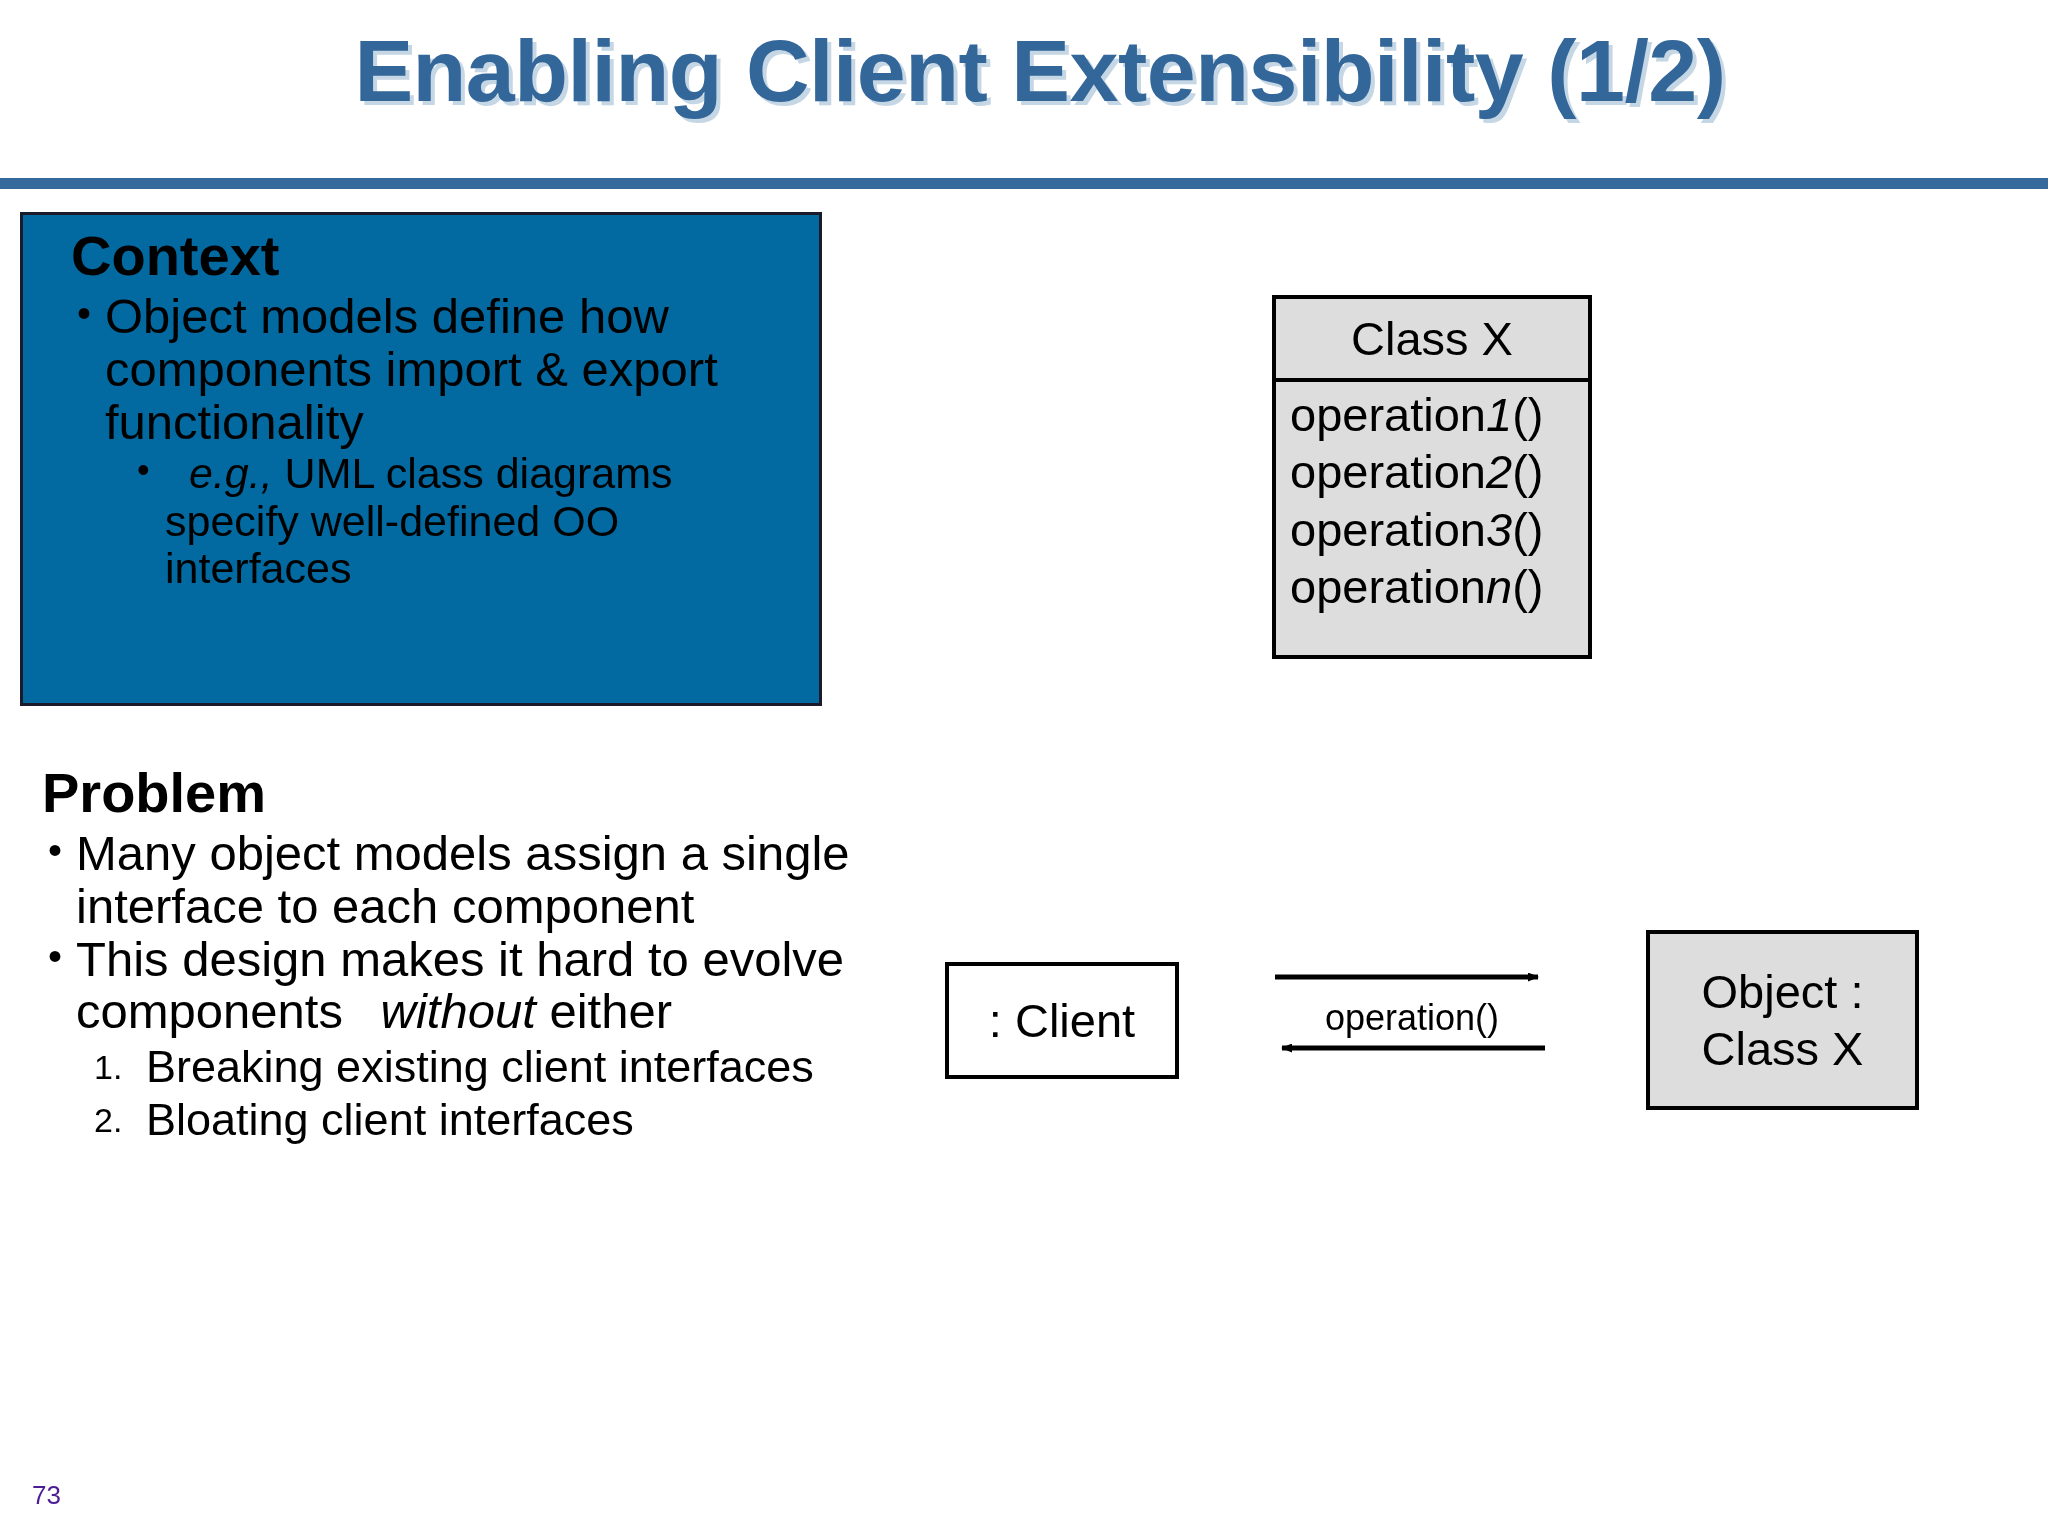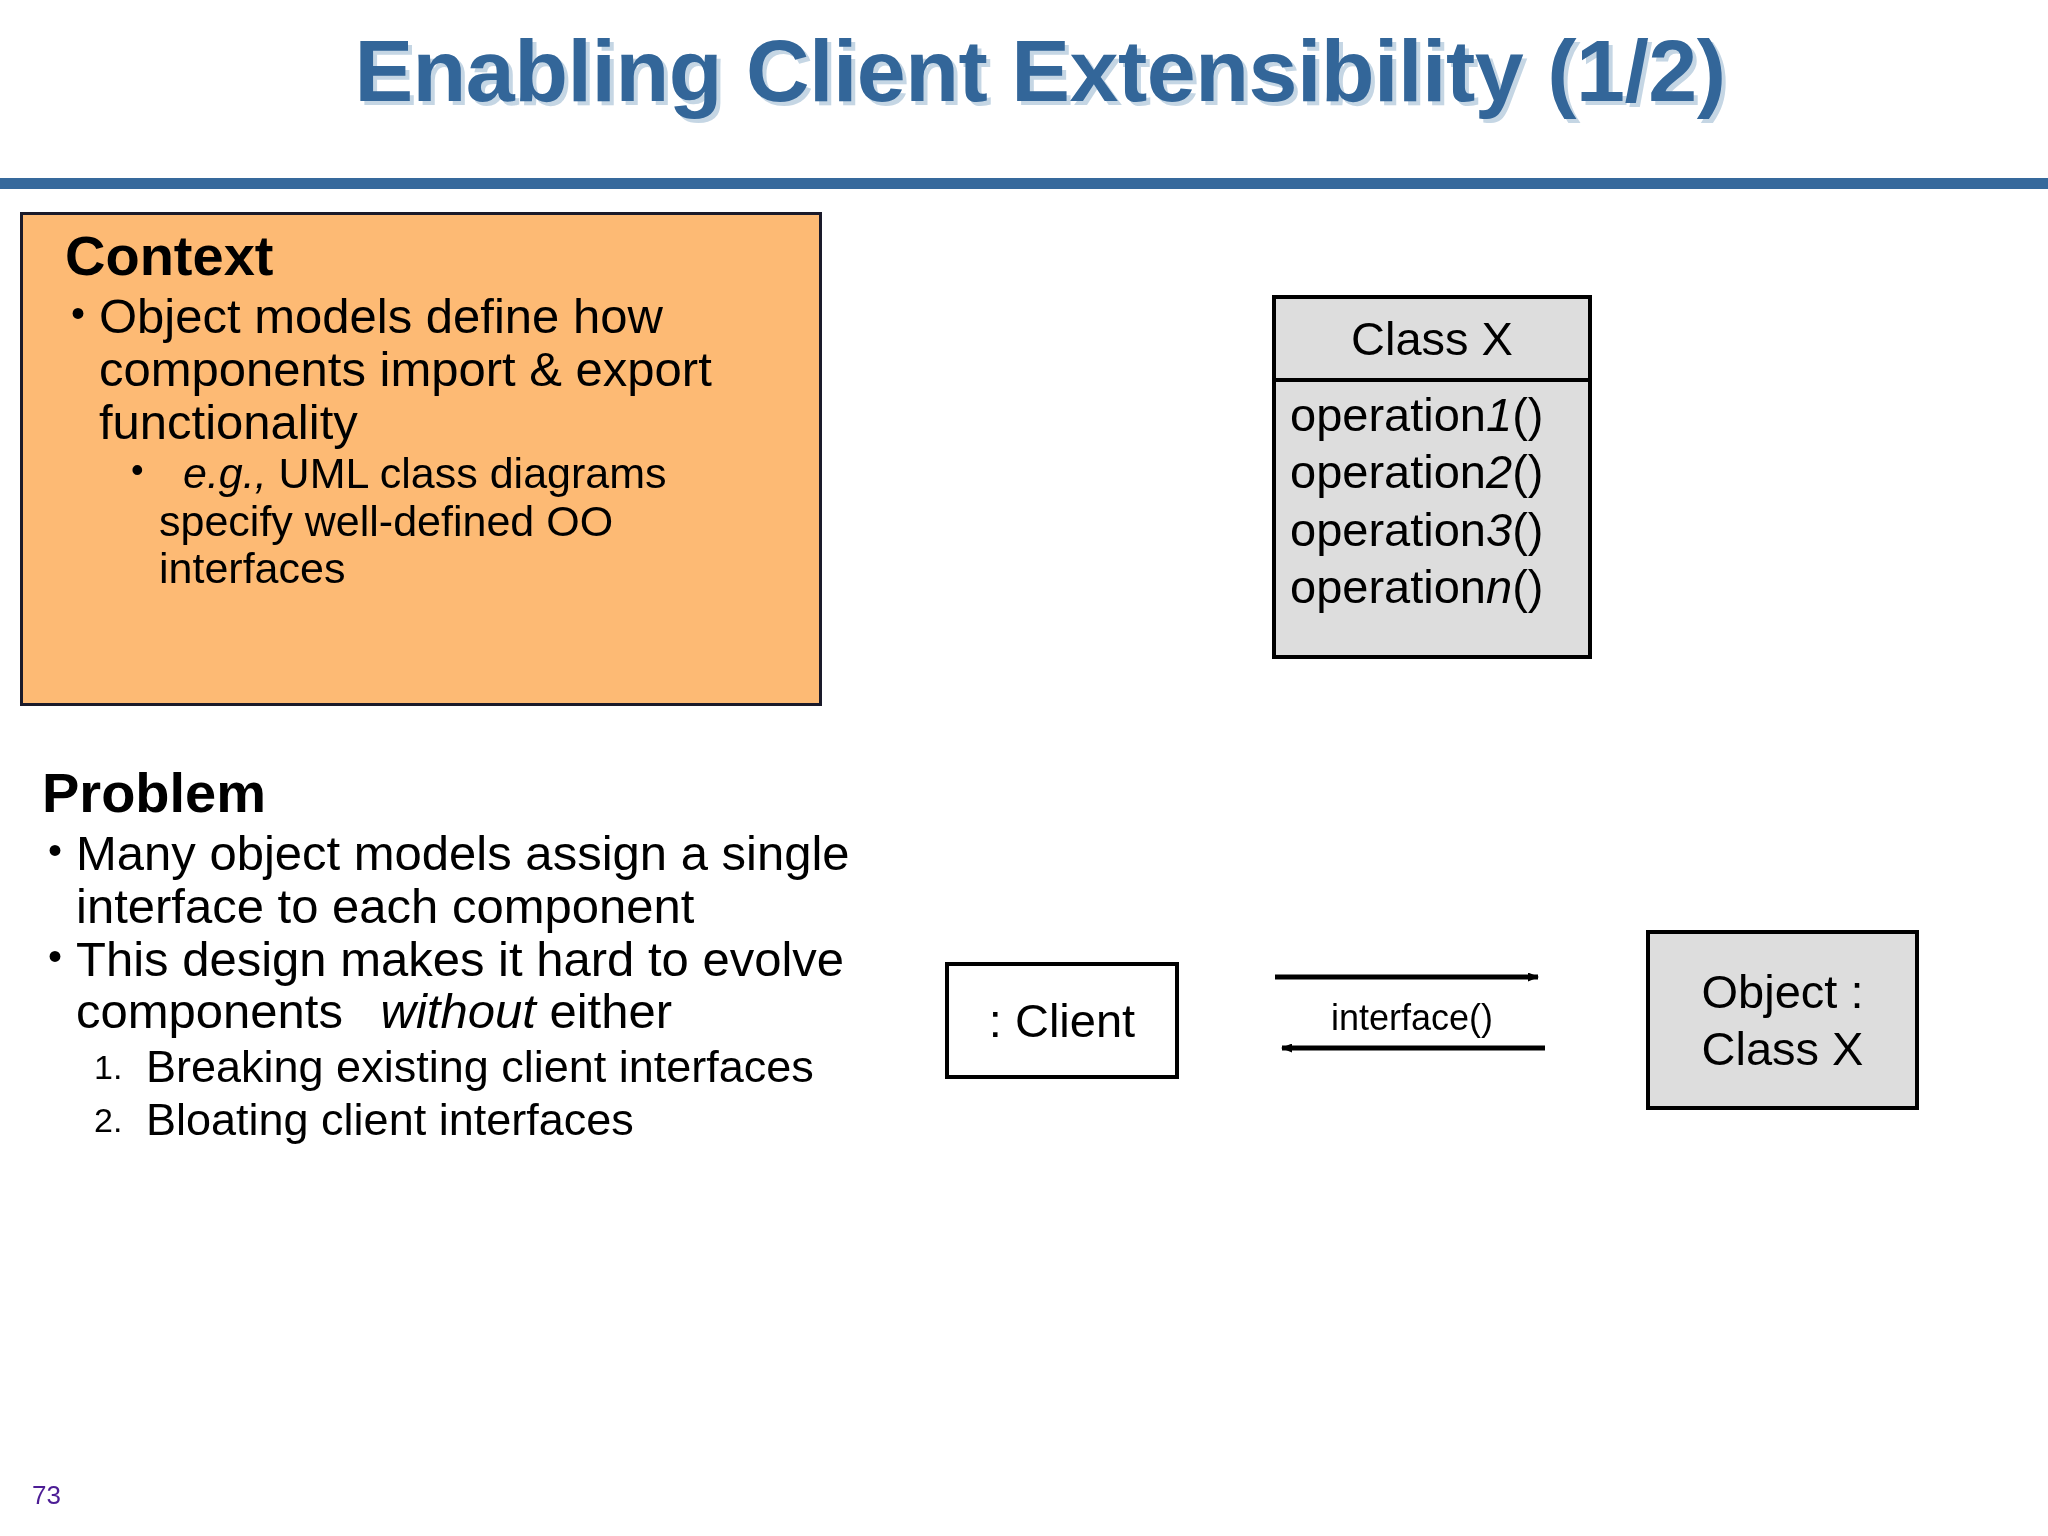--- a/index.html
+++ b/index.html
@@ -41,24 +41,24 @@
     background: #36699c;
   }
 
   
   .context-box {
     position: absolute;
     left: 20px;
     top: 212px;
     width: 802px;
     height: 494px;
-    background: #fdba74;
+    background: #0369a1;
     border: 3px solid #1a1a2a;
     box-sizing: border-box;
-    padding: 10px 14px 0 20px;
+    padding: 10px 14px 0 26px;
   }
   .heading {
     font-size: 56px;
     font-weight: bold;
     line-height: 1.12;
     margin: 0 0 2px 22px;
   }
   .bullet-l1 {
     position: relative;
     font-size: 49px;
@@ -271,20 +271,20 @@
       <path d="M0,0 L11,4.5 L0,9 z" fill="#000000"></path>
     </marker>
     <marker id="arrow-left" markerWidth="11" markerHeight="9" refX="10" refY="4.5" orient="auto" markerUnits="userSpaceOnUse">
       <path d="M0,0 L11,4.5 L0,9 z" fill="#000000"></path>
     </marker>
   </defs>
   <line x1="20" y1="22" x2="283" y2="22" stroke="#000000" stroke-width="5" marker-end="url(#arrow-right)"></line>
   <line x1="290" y1="93" x2="27" y2="93" stroke="#000000" stroke-width="5" marker-end="url(#arrow-left)"></line>
 </svg>
 
-<div class="op-label">interface()</div>
+<div class="op-label">operation()</div>
 
 <div class="object-box">
   <div>Object :</div>
   <div>Class X</div>
 </div>
 
 <div class="page-number">73</div>
 
 </body></html>

